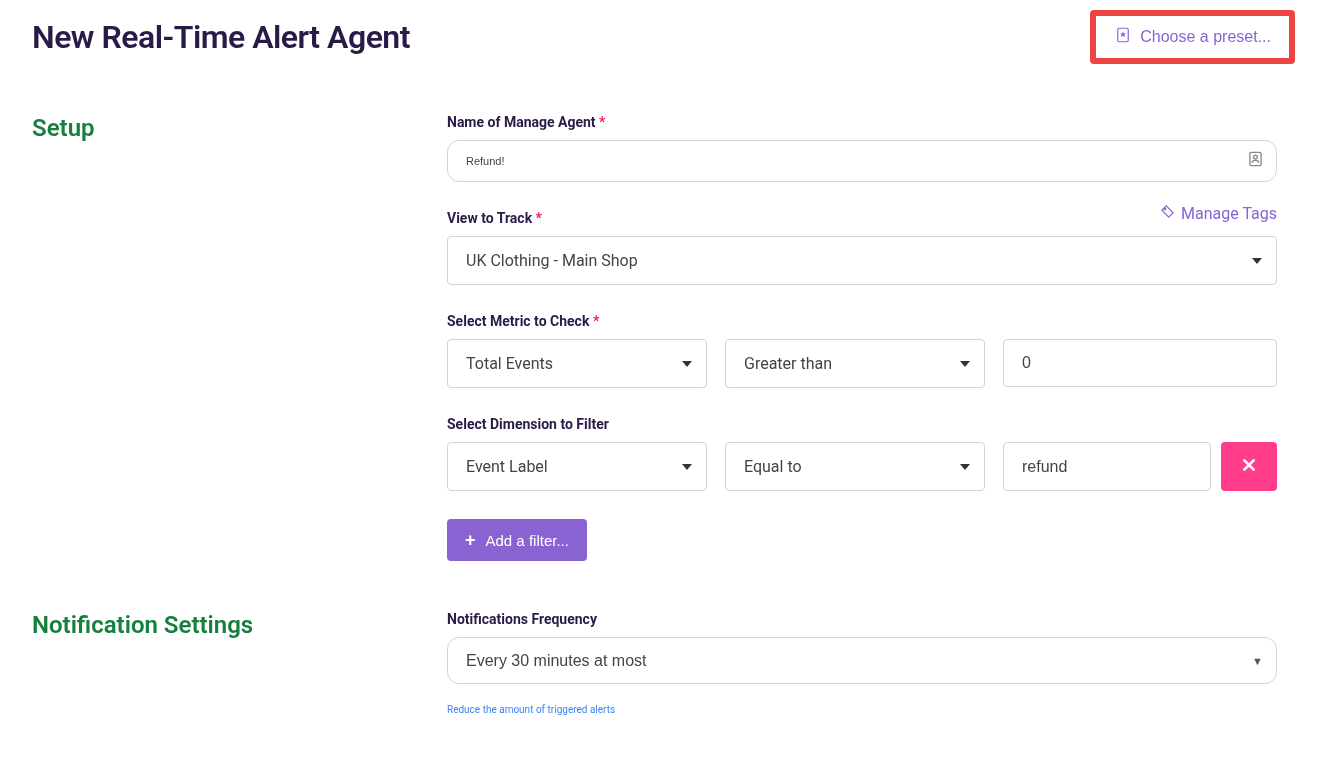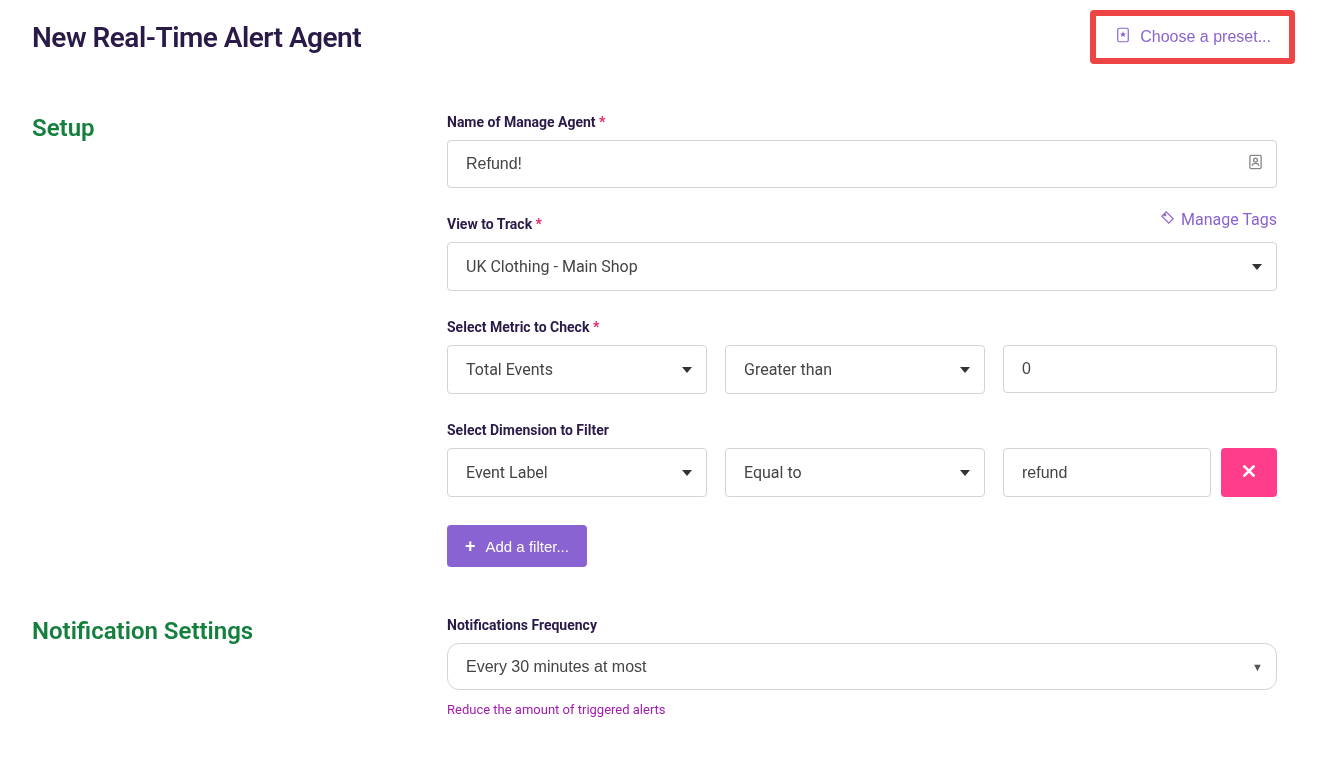--- a/index.html
+++ b/index.html
@@ -14,21 +14,21 @@
       padding: 10px 32px 32px 32px;
       max-width: 1327px;
     }
     .header-row {
       display: flex;
       justify-content: space-between;
       align-items: center;
       margin-bottom: 50px;
     }
     h1 {
-      font-size: 28px;
+      font-size: 32px;
       font-weight: 600;
       color: #2a1a47;
       margin: 0;
       letter-spacing: -0.5px;
     }
     .preset-btn {
       display: inline-flex;
       align-items: center;
       gap: 8px;
       padding: 10px 18px;
@@ -63,24 +63,24 @@
       margin-bottom: 10px;
       display: block;
     }
     .required { color: #e91e63; }
     .form-group { margin-bottom: 28px; position: relative; }
 
     .input-wrap { position: relative; }
     input.text-input {
       width: 100%;
       padding: 14px 40px 14px 18px;
-      font-size: 16px;
+      font-size: 11px;
       color: #444;
       border: 1px solid #d4d4d8;
-      border-radius: 4px;
+      border-radius: 12px;
       background: #fff;
     }
     .contact-icon {
       position: absolute;
       right: 14px;
       top: 50%;
       transform: translateY(-50%);
       color: #888;
     }
     .select-like {
@@ -122,23 +122,23 @@
     .native-caret {
       position: absolute;
       right: 14px;
       top: 50%;
       transform: translateY(-50%);
       font-size: 11px;
       color: #555;
       pointer-events: none;
     }
     .helper-text {
-      font-size: 13px;
-      color: #a21caf;
-      margin-top: 12px;
+      font-size: 10px;
+      color: #3b82f6;
+      margin-top: 20px;
     }
     .manage-tags {
       position: absolute;
       right: 0;
       top: -6px;
       display: inline-flex;
       align-items: center;
       gap: 6px;
       color: #8a63d2;
       font-size: 16px;

